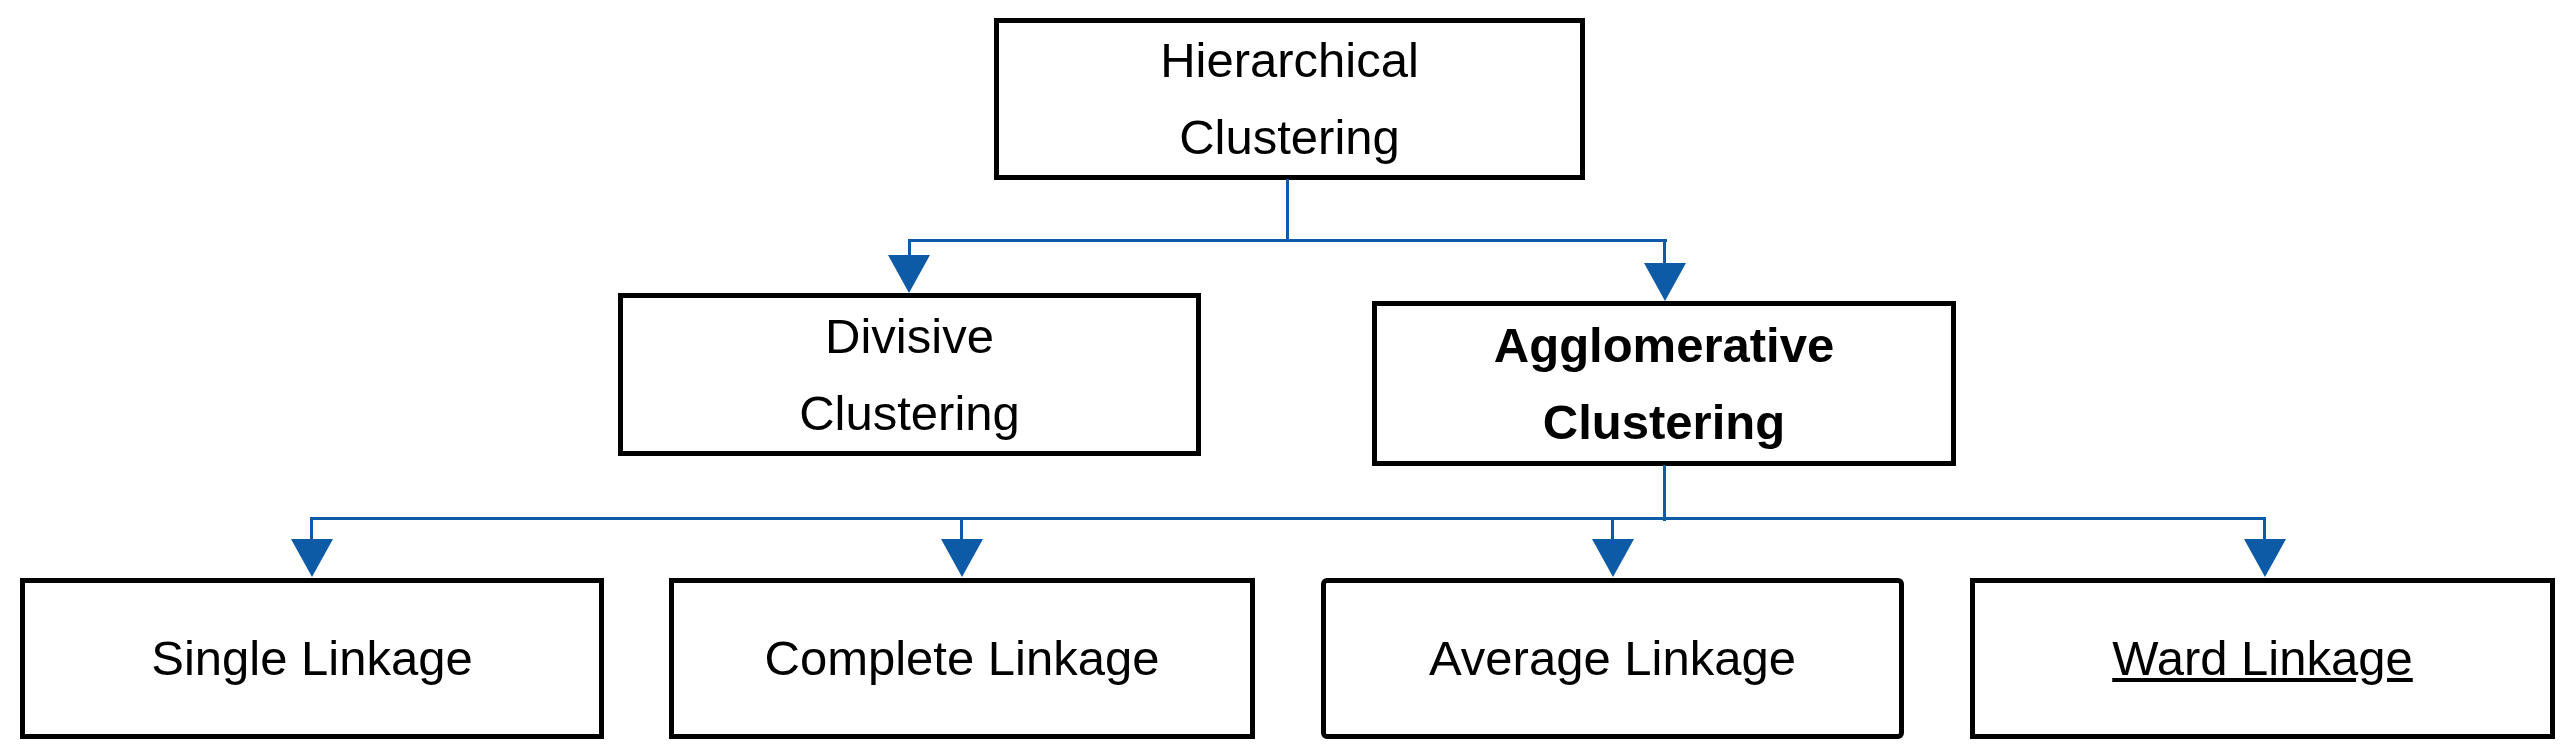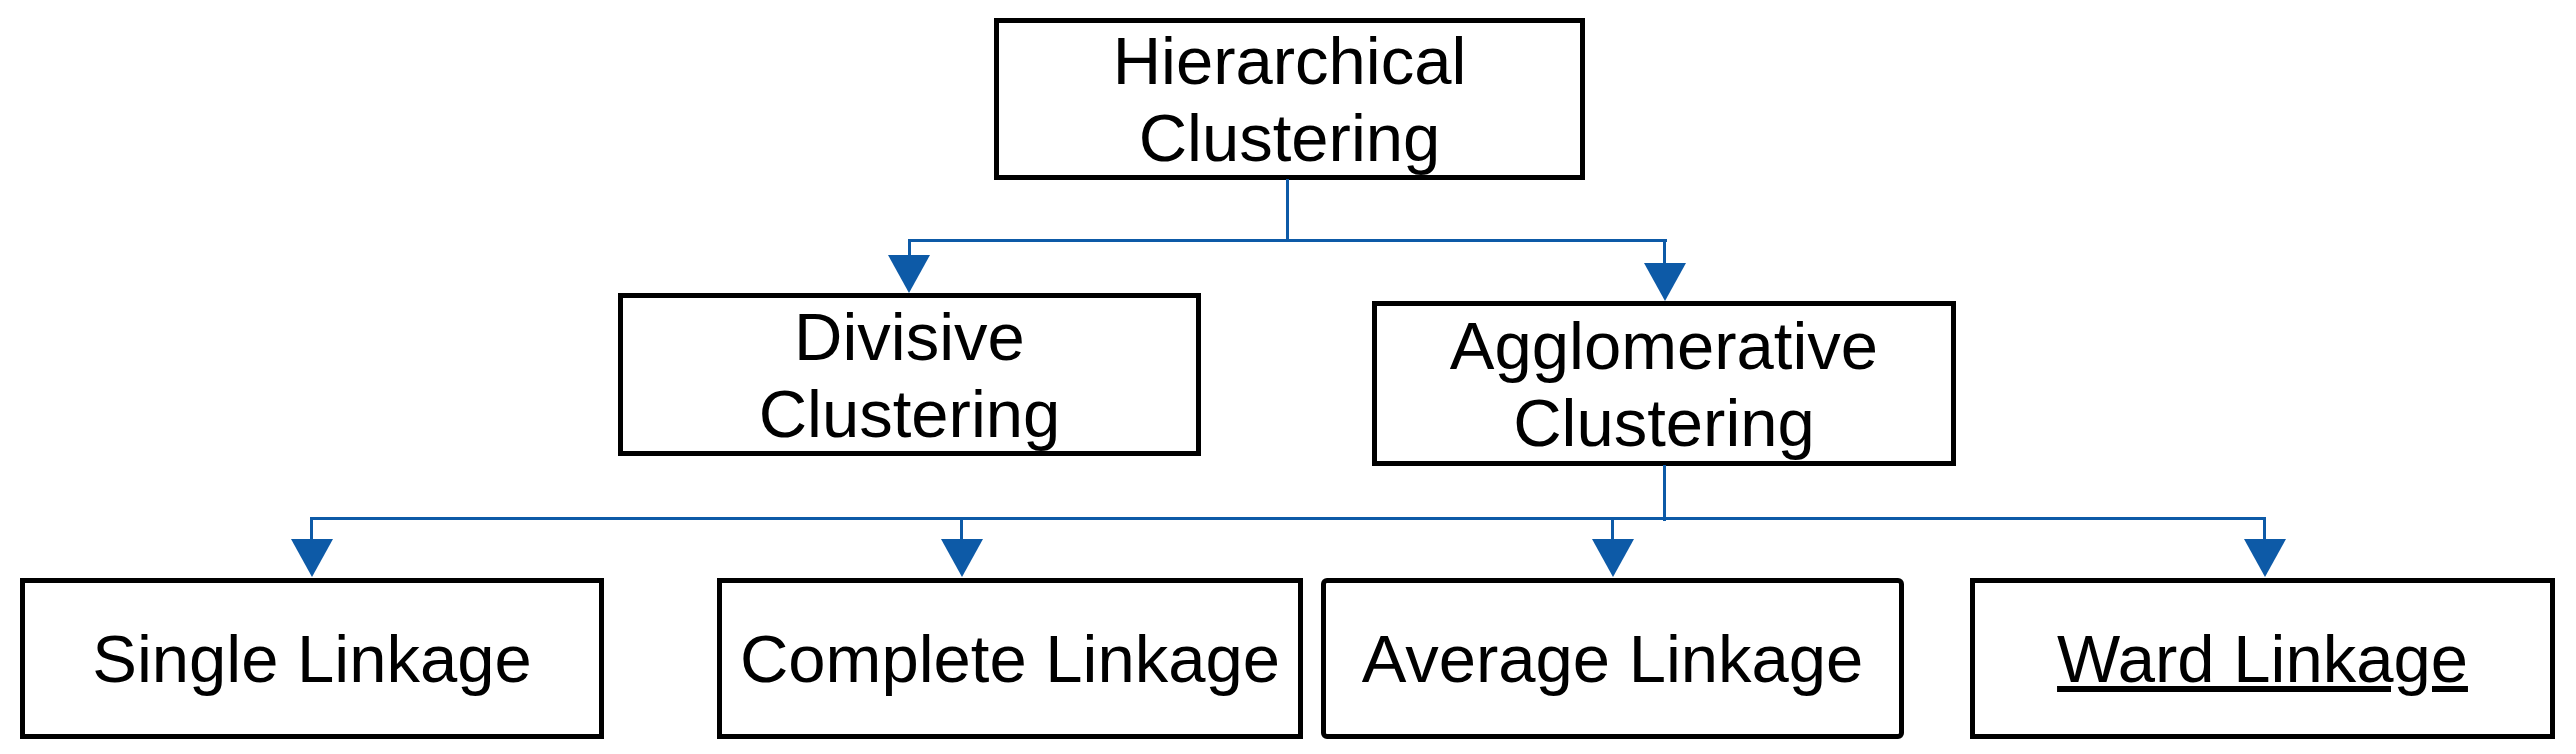--- a/index.html
+++ b/index.html
@@ -21,21 +21,21 @@
     position: absolute;
     box-sizing: border-box;
     border: 5.6px solid var(--box-border, #000000);
     background: var(--box-fill, #ffffff);
     display: flex;
     align-items: center;
     justify-content: center;
   }
   .box .label {
     color: var(--text, #000000);
-    font-size: 67px;
+    font-size: 49px;
     line-height: 77px;
     text-align: center;
     white-space: pre-line;
     letter-spacing: 0px;
   }
   .line {
     position: absolute;
     background: var(--connector, #0d5aa7);
   }
   .arrowhead {
@@ -55,30 +55,30 @@
   <div class="box" style="left:994px; top:17.5px; width:591px; height:162px;">
     <span class="label">Hierarchical
 Clustering</span>
   </div>
 
   <div class="box" style="left:618px; top:293px; width:583px; height:163px;">
     <span class="label">Divisive
 Clustering</span>
   </div>
 
-  <div class="box" style="left:1372px; top:301px; width:584px; height:165px;">
+  <div class="box" style="left:1372px; top:301px; width:584px; height:165px;font-weight:bold;">
     <span class="label">Agglomerative
 Clustering</span>
   </div>
 
   <div class="box" style="left:20px; top:578px; width:584px; height:161px;">
     <span class="label">Single Linkage</span>
   </div>
 
-  <div class="box" style="left:669px; top:578px; width:586px; height:161px;margin-left:48px;">
+  <div class="box" style="left:669px; top:578px; width:586px; height:161px;">
     <span class="label">Complete Linkage</span>
   </div>
 
   <div class="box" style="left:1321px; top:578px; width:583px; height:161px;border-radius:6px;">
     <span class="label">Average Linkage</span>
   </div>
 
   <div class="box" style="left:1970px; top:578px; width:585px; height:161px;text-decoration:underline;">
     <span class="label">Ward Linkage</span>
   </div>

